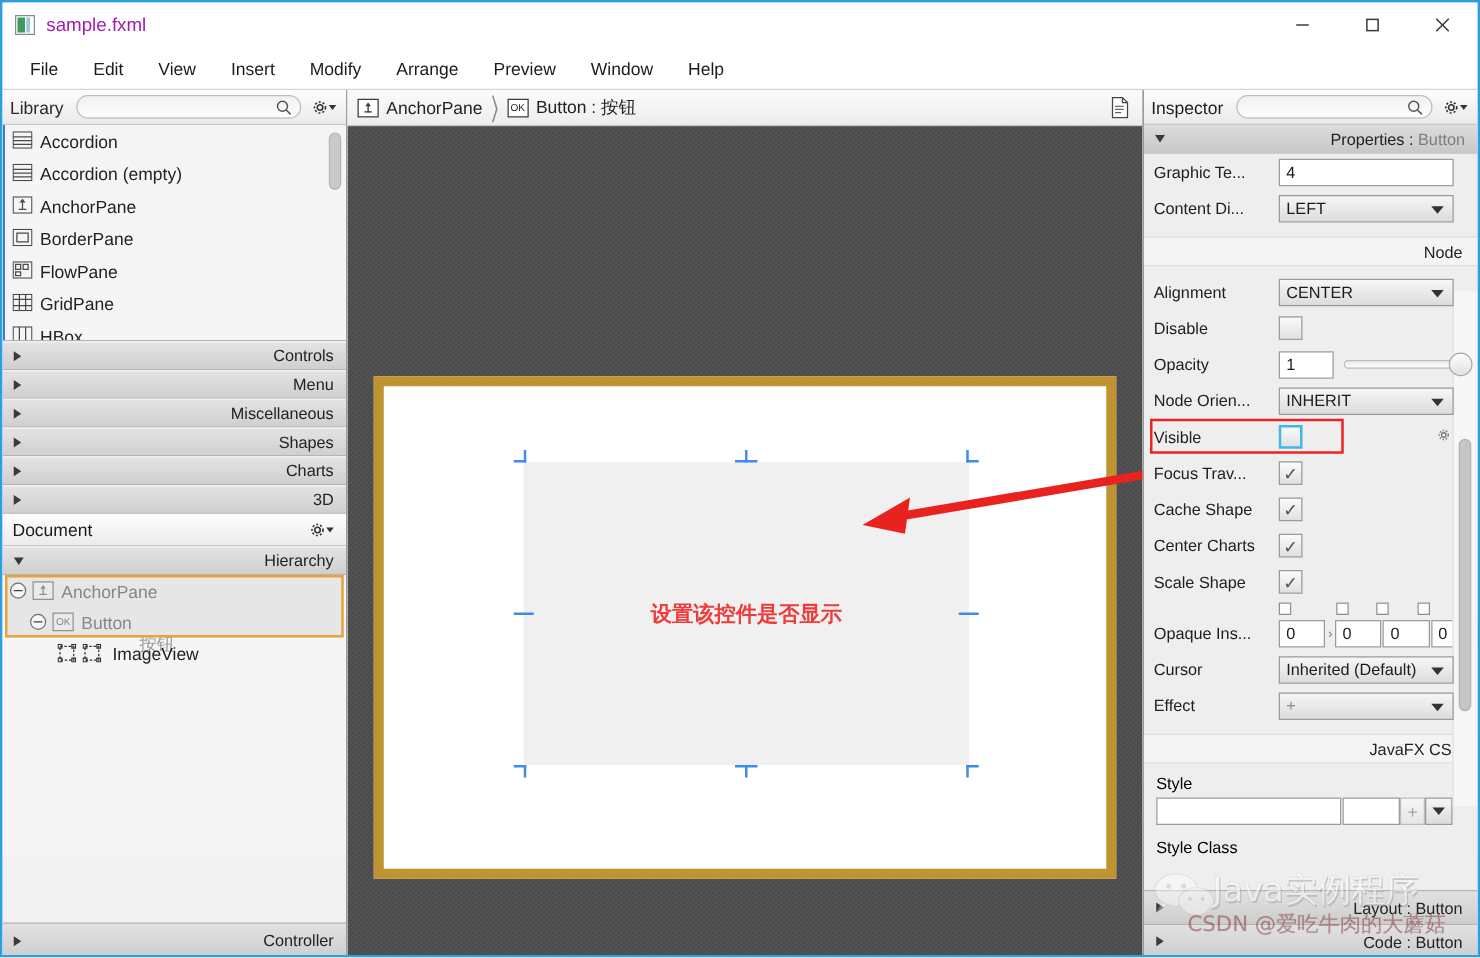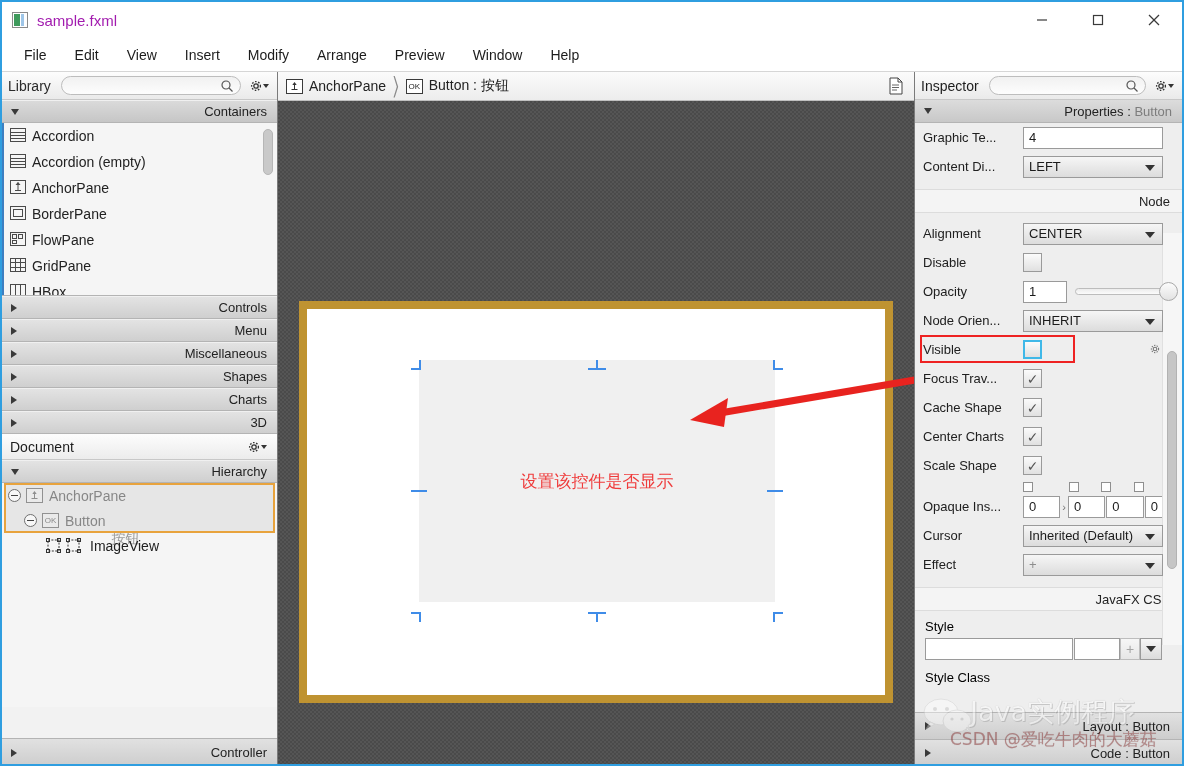--- a/index.html
+++ b/index.html
@@ -212,22 +212,23 @@
       linear-gradient(45deg, #555 25%, transparent 25%, transparent 75%, #555 75%),
       linear-gradient(45deg, #555 25%, transparent 25%, transparent 75%, #555 75%);
     background-size: 4px 4px;
     background-position: 0 0, 2px 2px;
   }
   .anchorpane {
     position: absolute; left: 21px; top: 200px; width: 594px; height: 402px;
     background: #ffffff; border: 8px solid #bf9331;
   }
   .btn-node {
-    position: absolute; left: 112px; top: 51px; width: 356px; height: 242px;
+    position: absolute; left: 112px; top: 61px; width: 356px; height: 242px;
     background: #f0f0f0;
+    font-weight: bold;
   }
   .btn-label {
     position: absolute; left: 0; right: 0; top: 50%; transform: translateY(-50%);
     text-align: center; color: #ef3b3b; font-size: 17px;
     font-family: "DejaVu Sans", sans-serif;
   }
   .handle { position: absolute; }
   .h-line-h { background: #3f8ce8; height: 2px; }
   .h-line-v { background: #3f8ce8; width: 2px; }
   .arrow-svg { position: absolute; left: 0; top: 0; pointer-events: none; }
@@ -430,24 +431,20 @@
       </div>
       <div class="gear-btn">
         <svg width="12" height="12" viewBox="0 0 12 12">
             <circle cx="6" cy="6" r="2.2" fill="none" stroke="#333" stroke-width="1.3"></circle>
             <circle cx="6" cy="6" r="4.4" fill="none" stroke="#333" stroke-width="1.3" stroke-dasharray="1.6 1.6"></circle>
           </svg>
         <span class="caret-dn"></span>
       </div>
     </div>
 
-    <div class="section-bar sel">
-      <span class="tri down"></span>
-      <span class="section-label">Containers</span>
-    </div>
 
     <div class="lib-list">
       <div class="lib-left-stripe"></div>
       <div class="lib-item">
         <span class="glyph"><svg width="16" height="14" viewBox="0 0 16 14">
               <rect x="0.5" y="0.5" width="15" height="13" fill="none" stroke="#4a4a4a"></rect>
               <line x1="0.5" y1="4.5" x2="15.5" y2="4.5" stroke="#4a4a4a"></line>
               <line x1="0.5" y1="7.5" x2="15.5" y2="7.5" stroke="#4a4a4a"></line>
               <line x1="0.5" y1="10.5" x2="15.5" y2="10.5" stroke="#4a4a4a"></line>
             </svg></span>

